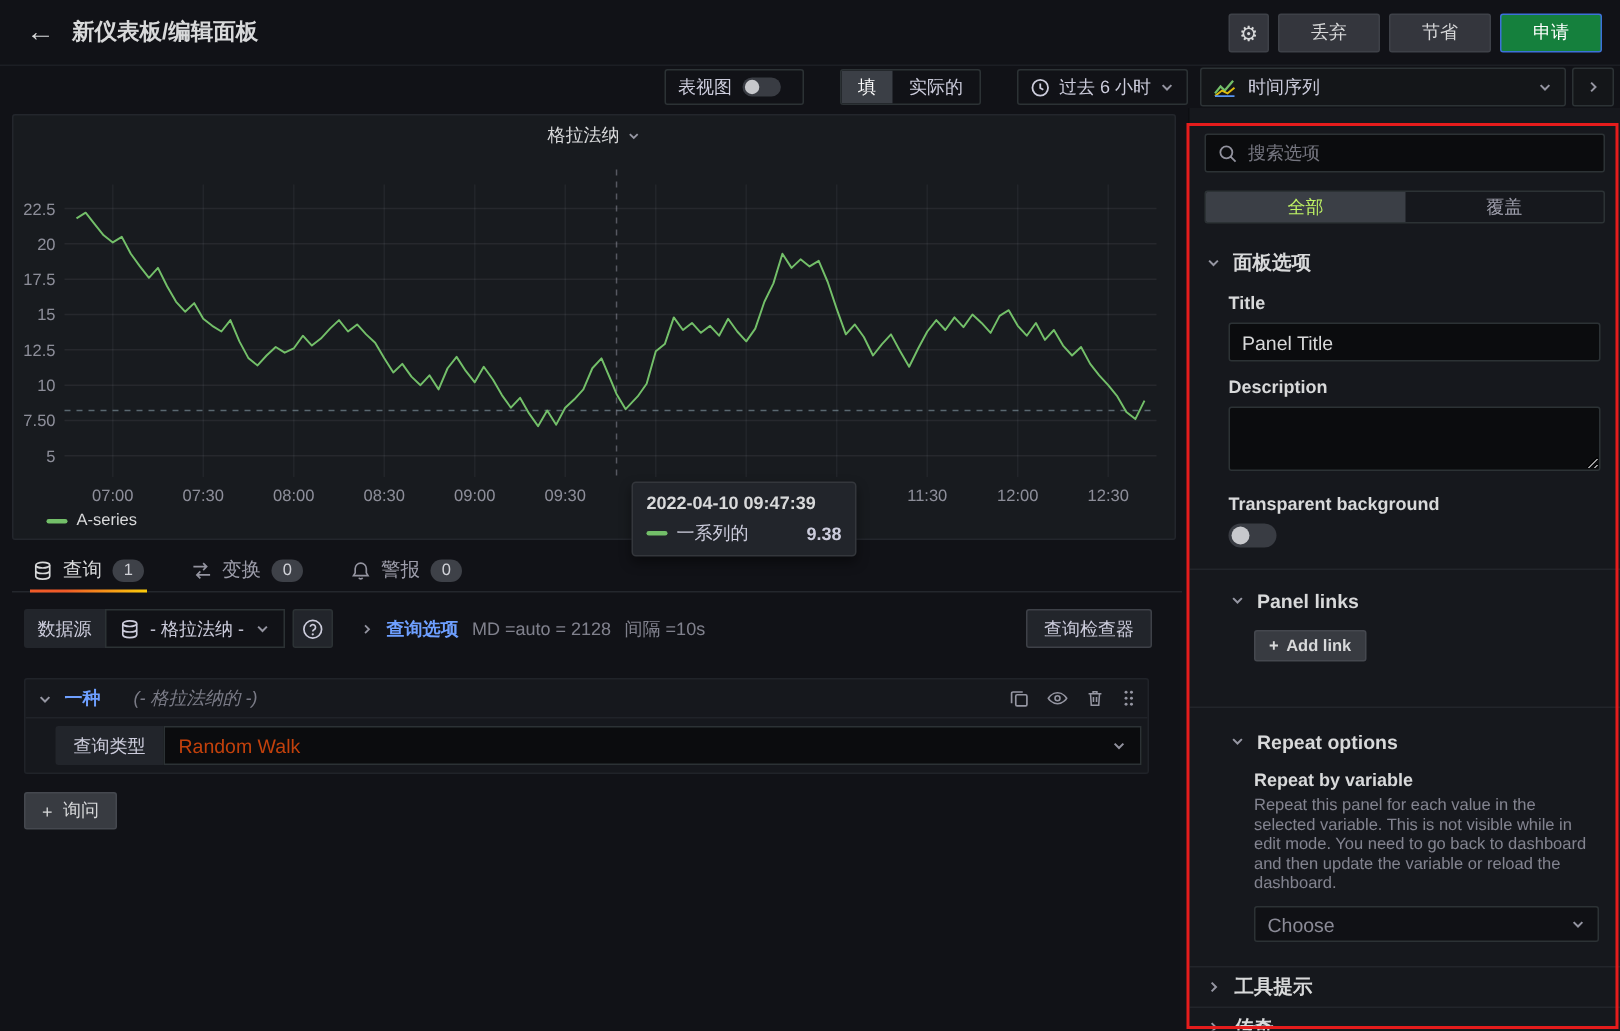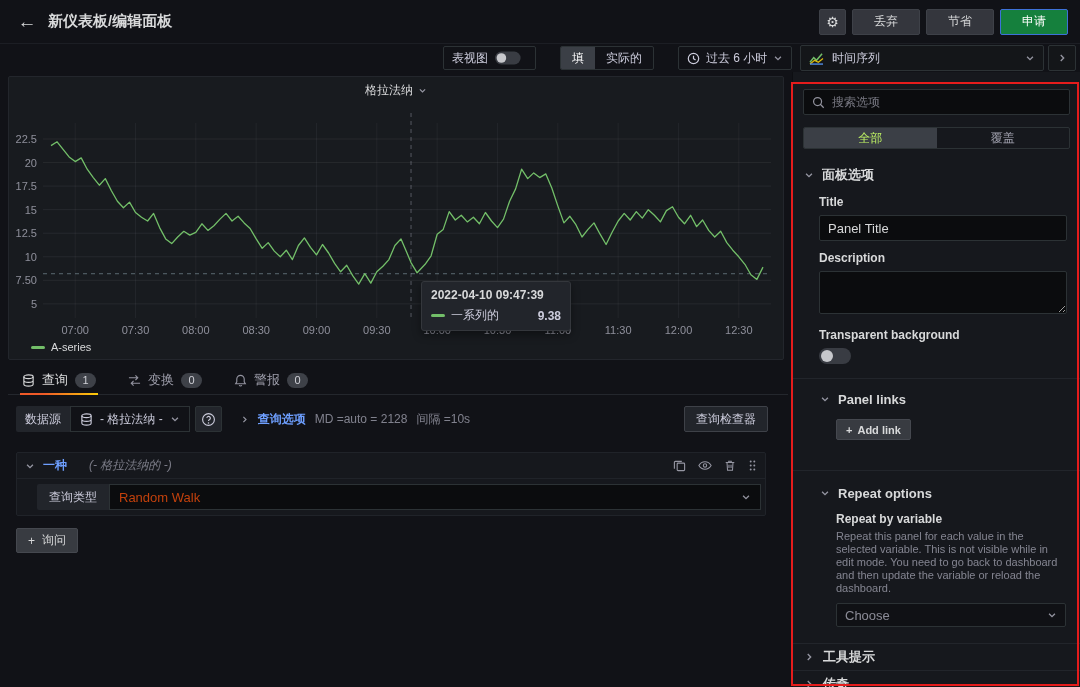--- a/index.html
+++ b/index.html
@@ -275,21 +275,21 @@
       <line x1="34" x2="762" y1="38.01449275362316" y2="38.01449275362316" stroke="rgba(204,204,220,0.08)"></line>
       <text x="28" y="42.01449275362316" text-anchor="end" class="axis-label">22.5</text>
       <line x1="34" x2="762" y1="172.72463768115944" y2="172.72463768115944" stroke="rgba(170,200,210,0.45)" stroke-dasharray="4 4" stroke-width="1"></line>
       <line x1="402.0220994475138" x2="402.0220994475138" y1="12" y2="217" stroke="rgba(204,204,220,0.35)" stroke-dasharray="4 4" stroke-width="1"></line>
       <polyline points="42.0,44.6 48.1,40.8 54.1,48.4 60.1,55.9 66.2,60.6 72.2,56.9 78.2,68.2 84.3,76.6 90.3,84.2 96.3,77.6 102.4,89.8 108.4,100.2 114.4,106.8 120.5,101.1 126.5,111.5 132.5,116.2 138.6,120.0 144.6,112.4 150.6,126.6 156.7,137.9 162.7,142.6 168.7,136.0 174.8,130.3 180.8,134.1 186.8,131.3 192.9,122.8 198.9,129.4 204.9,124.7 211.0,118.1 217.0,112.4 223.0,120.0 229.1,115.3 235.1,121.9 241.1,127.5 247.2,137.9 253.2,147.3 259.2,141.6 265.3,150.1 271.3,155.8 277.3,149.2 283.4,158.6 289.4,144.5 295.4,136.9 301.5,146.3 307.5,153.9 313.5,143.5 319.6,152.0 325.6,162.4 331.6,170.8 337.7,164.2 343.7,174.6 349.7,183.1 355.8,172.7 361.8,182.1 367.8,170.8 373.9,165.2 379.9,158.6 385.9,144.5 392.0,137.9 398.0,152.0 402.0,161.6 408.1,171.8 416.1,163.3 422.1,154.8 428.2,133.2 434.2,128.4 440.2,110.6 446.3,119.0 452.3,114.3 458.3,120.9 464.4,116.2 470.4,122.8 476.4,111.5 482.5,120.0 488.5,126.6 494.5,118.1 500.6,100.2 506.6,87.9 512.6,68.2 518.7,77.6 524.7,71.9 530.7,76.6 536.8,72.9 542.8,87.0 548.8,104.9 554.9,121.9 560.9,115.3 566.9,123.7 573.0,136.0 579.0,128.4 585.0,121.9 591.1,133.2 597.1,143.5 603.1,131.3 609.2,120.0 615.2,112.4 621.2,119.0 627.3,110.6 633.3,117.1 639.3,108.7 645.4,114.3 651.4,120.9 657.4,109.6 663.5,105.8 669.5,116.2 675.5,122.8 681.6,114.3 687.6,125.6 693.6,119.0 699.7,129.4 705.7,136.0 711.7,130.3 717.8,141.6 723.8,149.2 729.8,155.8 735.9,163.3 741.9,173.7 747.9,178.4 754.0,166.1" fill="none" stroke="#73bf69" stroke-width="1.3" stroke-linejoin="round"></polyline>
     </svg>
   <div class="legend">
     <span class="legend-swatch"></span>
     <span>A-series</span>
   </div>
-  <div class="chart-tooltip" id="chart-tooltip" style="left: 412.022px;">
+  <div class="chart-tooltip" id="chart-tooltip" style="left: 412.022px; margin-top: 40px;">
     <div class="tt-date">2022-04-10 09:47:39</div>
     <div class="tt-row">
       <span class="legend-swatch"></span>
       <span>一系列的</span>
       <span class="tt-val">9.38</span>
     </div>
   </div>
 </div>
 
 <div class="tabs-row">

